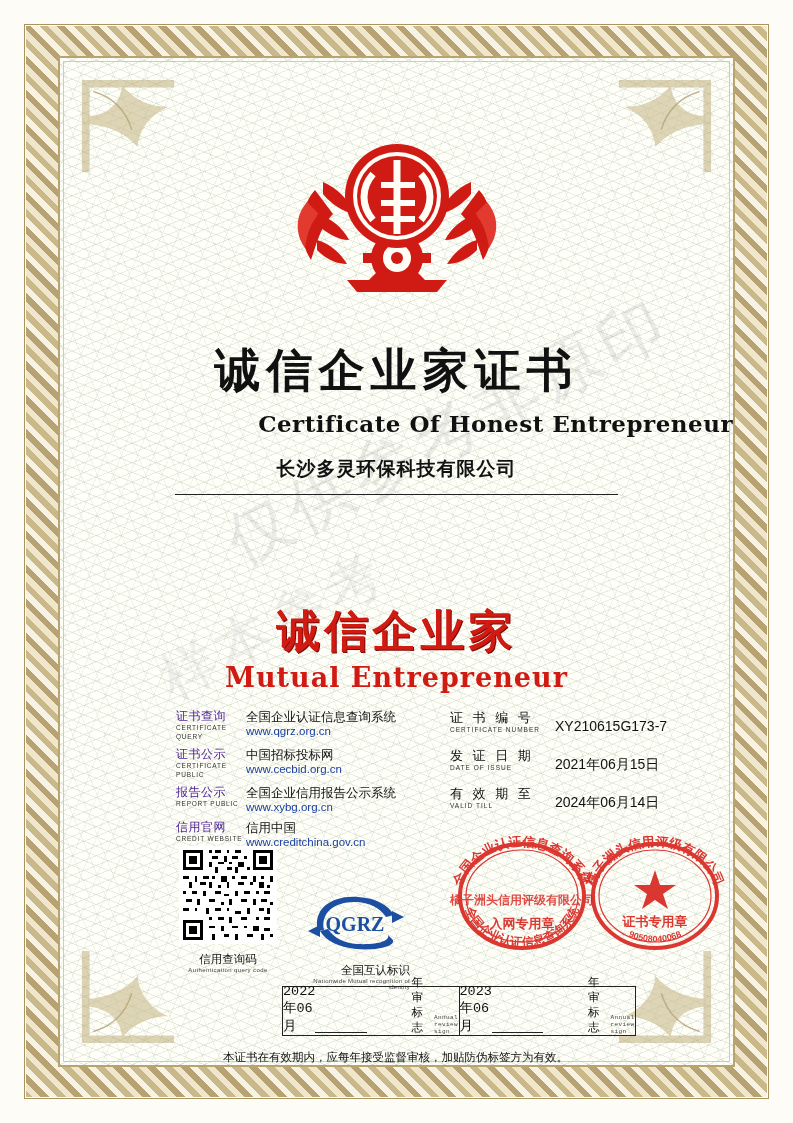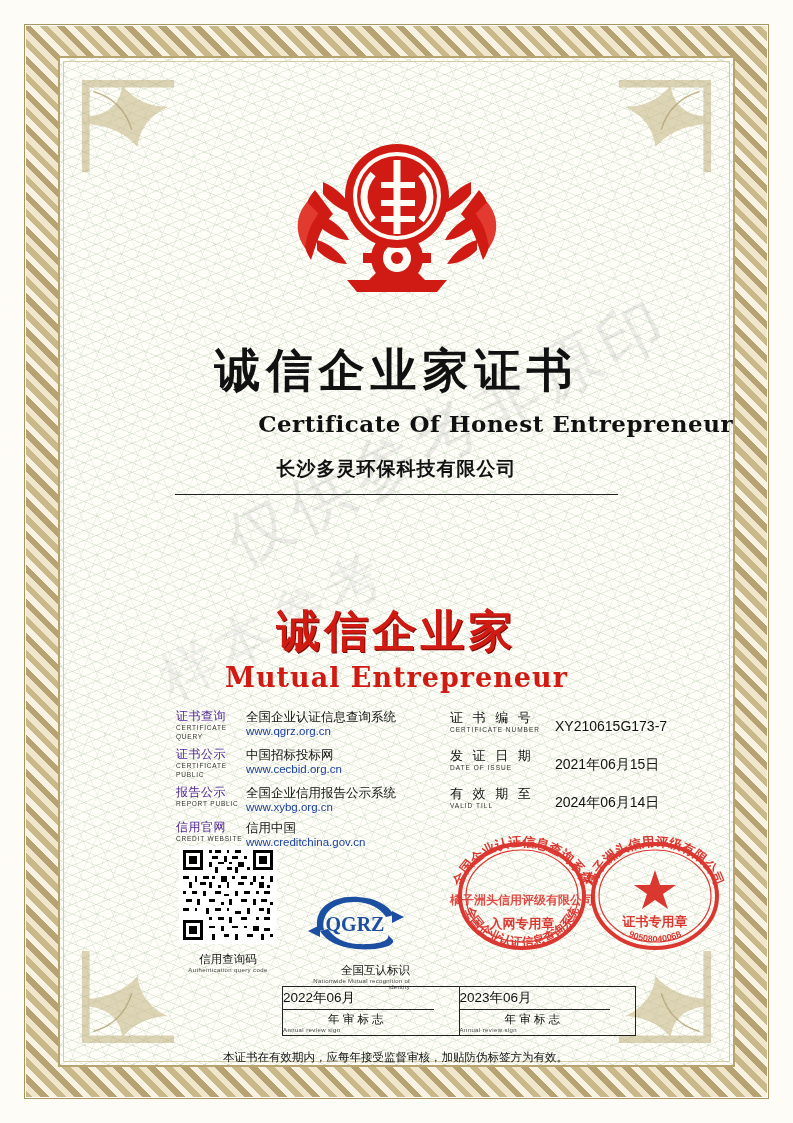--- a/index.html
+++ b/index.html
@@ -140,21 +140,21 @@
   .seal{position:absolute;width:160px;height:118px;}
   .seal1{left:382px;top:778px;}
   .seal2{left:515px;top:778px;}
 
   
   .review{
     position:absolute;left:222px;top:928px;width:352px;height:48px;
     border:1px solid #222;display:flex;
   }
   .review-cell{
-    flex:1;display:flex;flex-direction:column;align-items:flex-start;justify-content:center;
+    flex:1;display:flex;flex-direction:row;align-items:flex-end;justify-content:center;font-family:Liberation Mono, monospace;
   }
   .review-cell + .review-cell{border-left:1px solid #222;}
   .rc-date{font-size:13.5px;color:#111;}
   .rc-line{width:86%;height:1px;background:#222;margin:2px 0;}
   .rc-cn{font-size:11.5px;color:#111;margin-left:45px;}
   .rc-en{font-size:6px;color:#444;letter-spacing:.4px;}
 
   
   .footer{
     position:absolute;left:116px;right:118px;top:990px;

